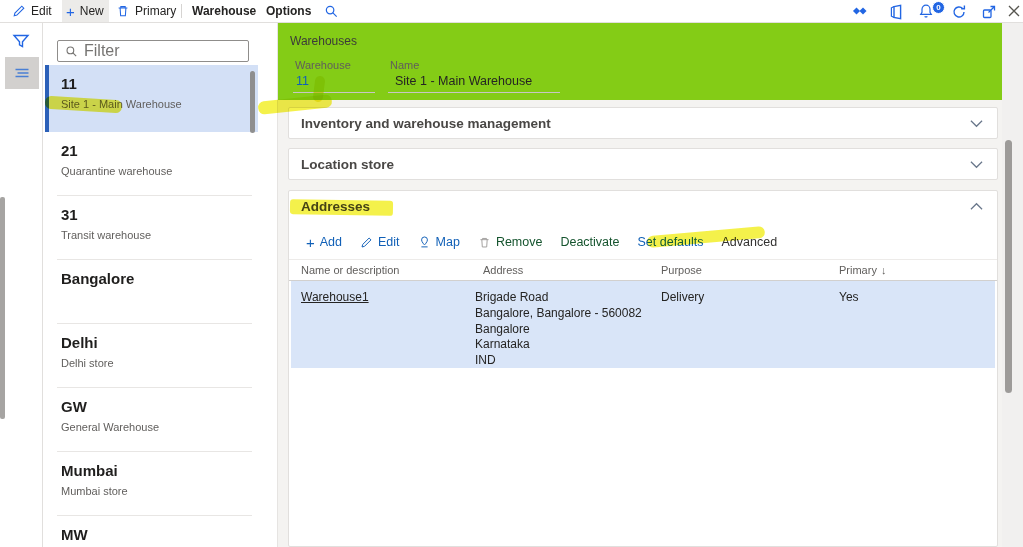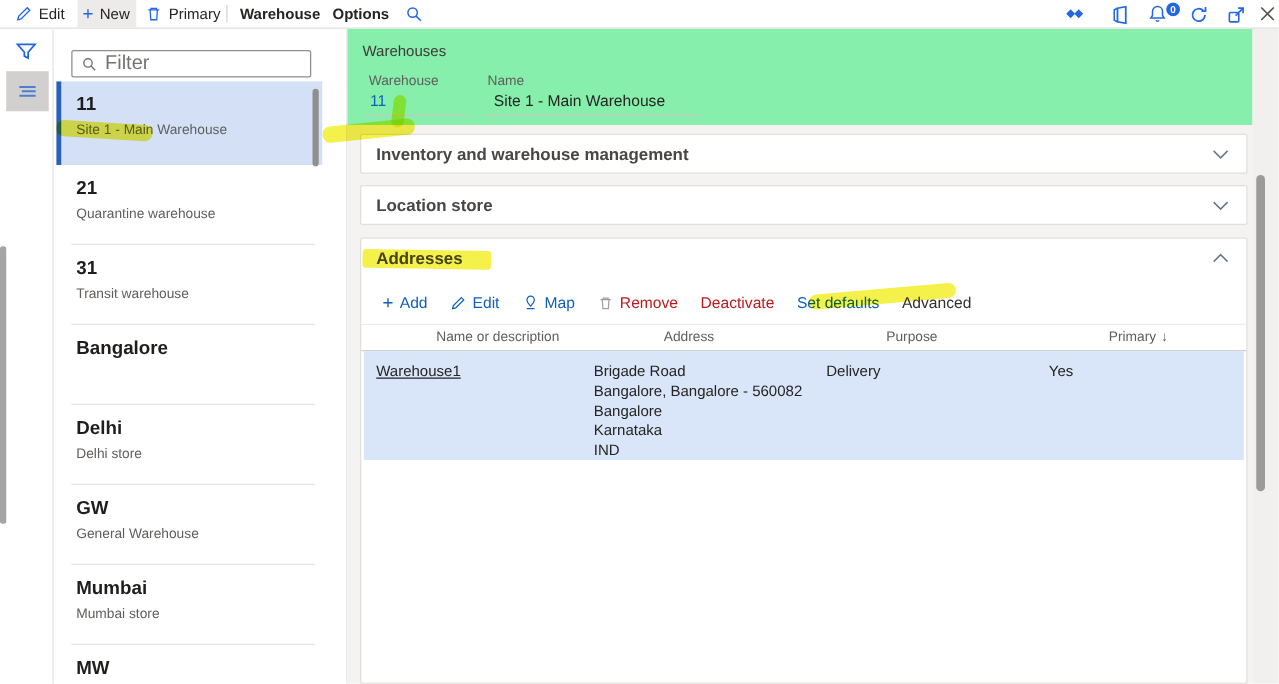--- a/index.html
+++ b/index.html
@@ -35,40 +35,40 @@
   .wh-list { position:absolute; left:2px; top:42px; width:213px; bottom:0; overflow:hidden; }
   .wh-item { position:relative; height:64px; padding:10px 8px 0 16px; cursor:pointer; background:#fff; }
   .wh-item .sep { position:absolute; left:12px; right:6px; bottom:0; height:1px; background:#e8e6e4; }
   .wh-item.selected { height:67px; background:#d3e0f6; border-left:4px solid #2b60b8; padding-left:12px; }
   .wh-id { font-size:15px; font-weight:700; color:#1f1e1d; }
   .wh-name { font-size:11px; color:#605e5c; margin-top:6px; }
   .list-scroll-thumb { position:absolute; left:207px; top:48px; width:5px; height:62px; background:#8f8f8f; border-radius:3px; z-index:5; }
 
   
   .main { position:absolute; left:278px; top:23px; width:724px; height:524px; background:#f4f3f1; }
-  .form-header { position:absolute; left:0; top:0; width:724px; height:77px; background:#86efac; }
+  .form-header { position:absolute; left:0; top:0; width:724px; height:77px; background:#84cc16; }
   .caption { position:absolute; left:12px; top:11px; font-size:12px; color:#3b3a39; }
   .fld-label { position:absolute; top:36px; font-size:11px; color:#605e5c; }
   .fld-value { position:absolute; top:51px; font-size:12.5px; }
   .fld-underline { position:absolute; top:69px; border-bottom:1px solid #c8c6c4; }
   .v-link { color:#1160b7; cursor:pointer; }
 
   .card { position:absolute; left:10px; width:710px; background:#fff; border:1px solid #e1dfdd; border-radius:2px; }
   .card-head { position:relative; height:32px; cursor:pointer; }
   .card-title { position:absolute; left:12px; top:0; line-height:32px; font-size:13.5px; font-weight:600; color:#494745; }
   .chev { position:absolute; right:14px; top:11px; }
 
   
   .addr-toolbar { position:absolute; left:12px; top:38px; height:26px; display:flex; align-items:center; gap:8px; font-size:12.5px; white-space:nowrap; }
   .a-btn { display:flex; align-items:center; gap:5px; color:#1160b7; cursor:pointer; padding:0 5px; }
   .a-btn .plus { font-size:15px; line-height:1; color:#1160b7; }
-  .a-btn.disabled { color:#b91c1c; cursor:default; }
+  .a-btn.disabled { color:#14532d; cursor:default; }
   .a-btn.dark { color:#323130; }
   .tbl-head { position:absolute; left:0; top:68px; width:708px; height:22px; border-top:1px solid #edebe9; border-bottom:1px solid #d2d0ce; font-size:11px; color:#605e5c; }
-  .tbl-head .col { position:absolute; top:4px; cursor:pointer;margin-left:48px; }
+  .tbl-head .col { position:absolute; top:4px; cursor:pointer; }
   .sort-arrow::after { content:"\2193"; margin-left:4px; }
   .tbl-row { position:absolute; left:2px; top:90px; width:704px; height:87px; background:#d9e5f8; cursor:pointer; font-size:12px; color:#252423; }
   .tbl-row .cell { position:absolute; top:9px; }
   .addr-lines div { line-height:15.8px; }
   .c1 { left:12px; } .c2 { left:194px; } .c3 { left:372px; } .c4 { left:550px; }
   .rc1 { left:10px;text-decoration:underline; } .rc2 { left:184px; } .rc3 { left:370px; } .rc4 { left:548px; }
 
   
   .right-strip { position:absolute; left:1002px; top:23px; width:21px; height:524px; background:#f1f0ef; }
   .main-scroll-thumb { position:absolute; left:1005px; top:140px; width:7px; height:253px; background:#9d9b99; border-radius:4px; z-index:15; }

